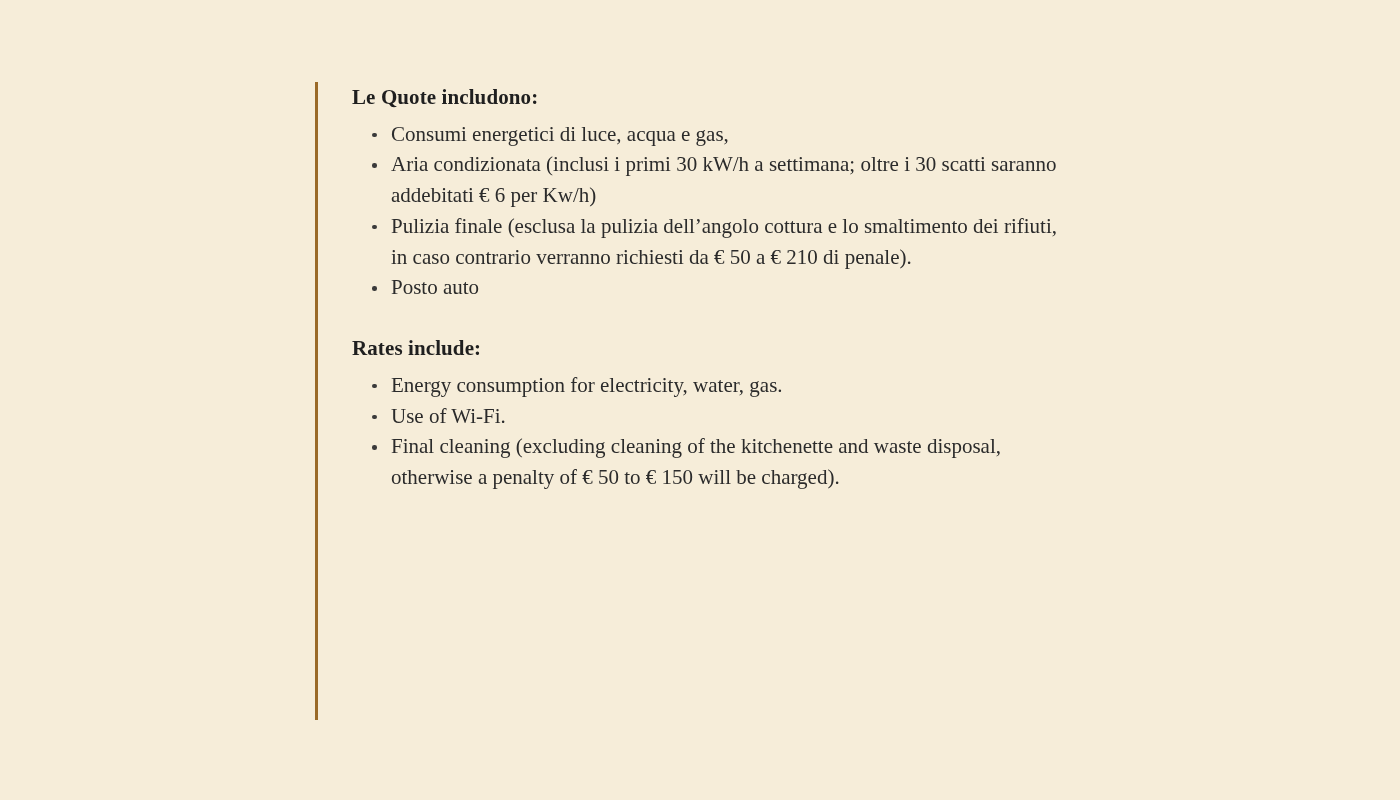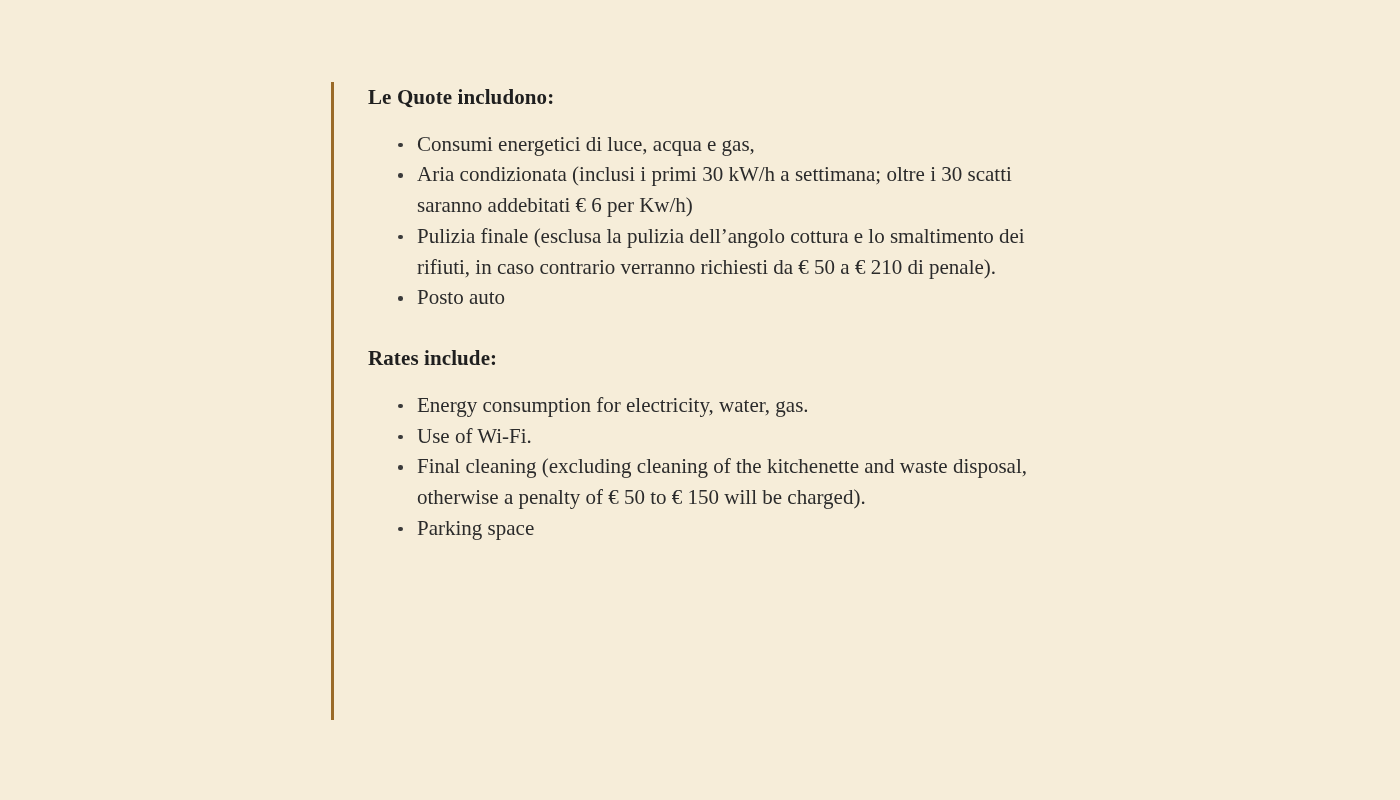--- a/index.html
+++ b/index.html
@@ -14,21 +14,21 @@
     color: #2b2b2b;
     overflow: hidden;
   }
   .page {
     position: relative;
     width: 1400px;
     height: 800px;
   }
   .quote-block {
     position: absolute;
-    left: 331px;
+    left: 315px;
     top: 82px;
     width: 760px;
     border-left: 3px solid #9a6a28;
     padding-left: 34px;
     box-sizing: border-box;
     height: 638px;
   }
   .section {
     margin: 0;
   }
@@ -38,21 +38,21 @@
   .section-title {
     font-weight: bold;
     font-size: 21px;
     line-height: 30.5px;
     letter-spacing: 0.1px;
     margin: 0 0 2px 0;
     color: #1f1f1f;
   }
   ul.items {
     list-style: none;
-    margin: 16px;
+    margin: 6px;
     padding: 0;
   }
   ul.items li {
     position: relative;
     padding-left: 33px;
     font-size: 21px;
     line-height: 30.8px;
     color: #2b2b2b;
     margin: 0 0 0 0;
   }
@@ -82,18 +82,17 @@
         <li>Posto auto</li>
       </ul>
     </div>
 
     <div class="section">
       <p class="section-title">Rates include:</p>
       <ul class="items">
         <li>Energy consumption for electricity, water, gas.</li>
         <li>Use of Wi-Fi.</li>
         <li>Final cleaning (excluding cleaning of the kitchenette and waste disposal, otherwise a penalty of € 50 to € 150 will be charged).</li>
-        <li>Parking space</li>
       </ul>
     </div>
 
   </div>
 </div>
 
 </body></html>

